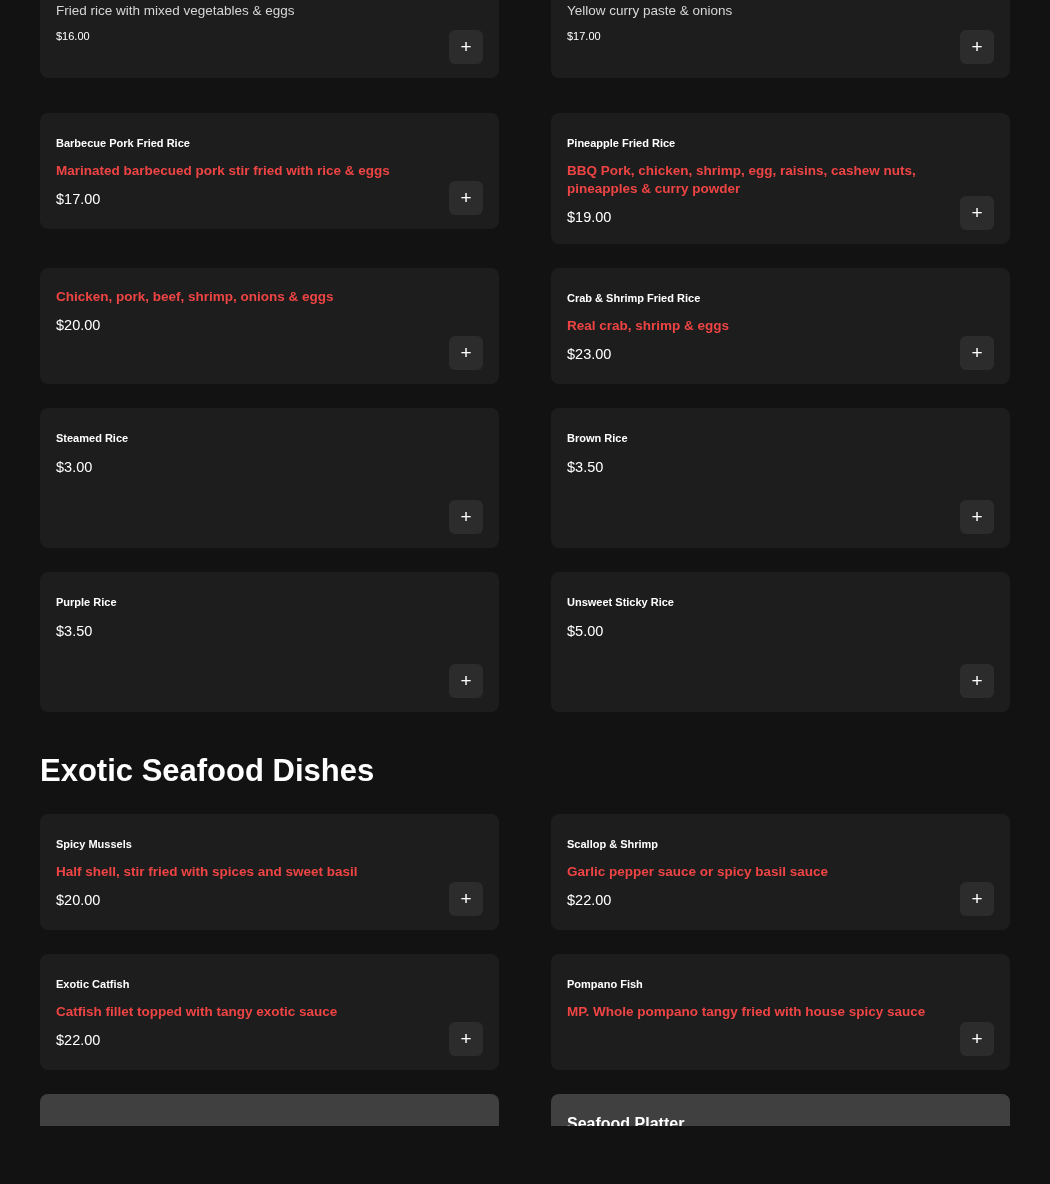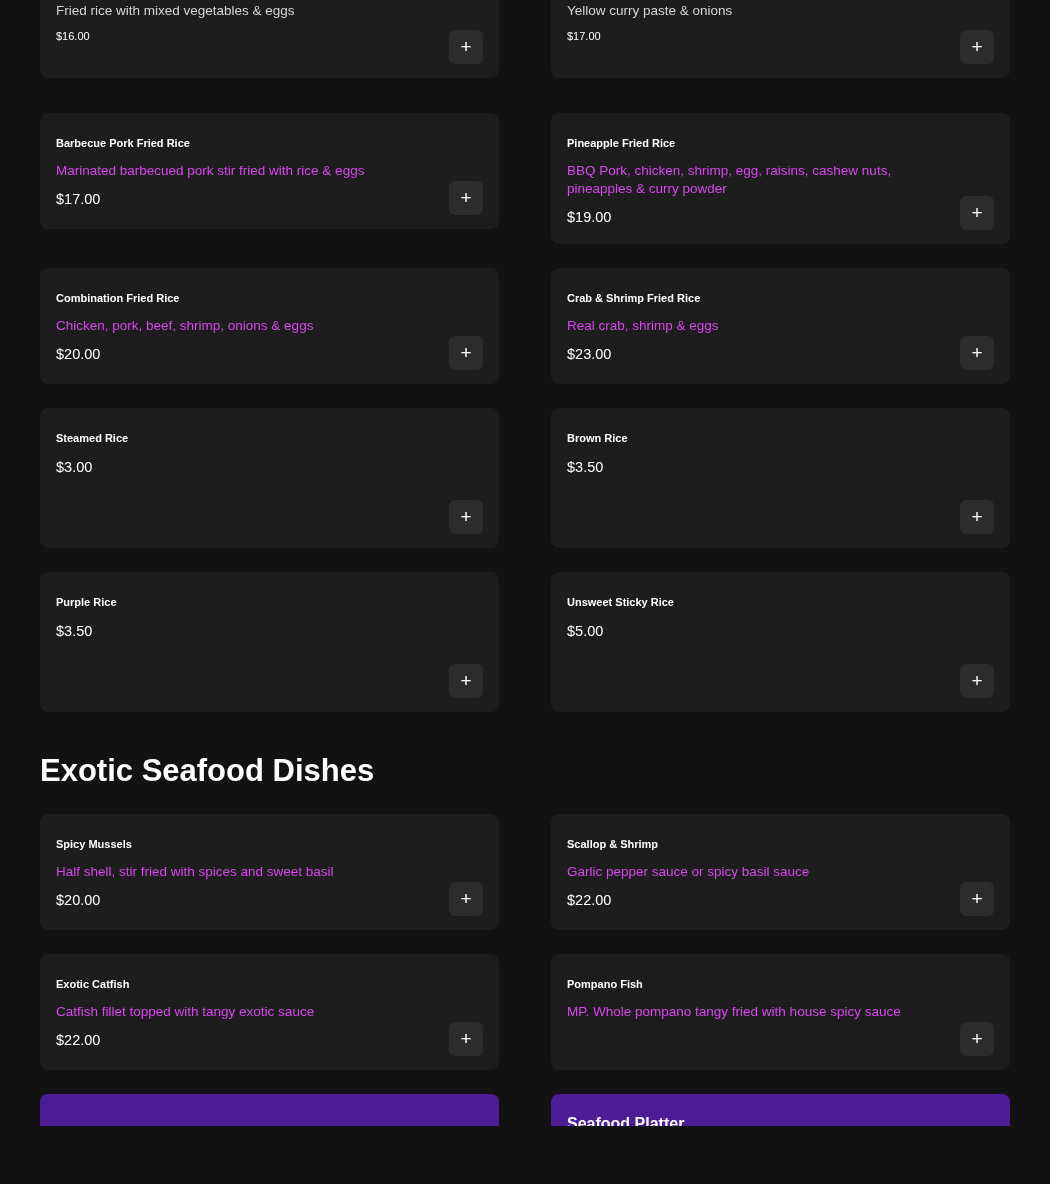--- a/index.html
+++ b/index.html
@@ -42,23 +42,23 @@
   .card .name {
     font-size: 11px;
     font-weight: bold;
     line-height: 20px;
     margin: 0 0 9px 0;
     color: #ffffff;
   }
   .card .desc {
     font-size: 13.5px;
     line-height: 18px;
-    color: #d946ef;
+    color: #ef4444;
     margin: 0 60px 10px 0;
-    font-weight: normal;
+    font-weight: bold;
   }
   .card .price {
     font-size: 14.5px;
     color: #ffffff;
     margin: 0;
     line-height: 18px;
   }
   .plus-btn {
     position: absolute;
     right: 16px;
@@ -122,21 +122,21 @@
     bottom: 14px;
   }
   .bottom-partial {
     display: grid;
     grid-template-columns: 459px 459px;
     column-gap: 52px;
     align-items: start;
     margin-top: 24px;
   }
   .bottom-card {
-    background: #4c1d95;
+    background: #404040;
     border-top-left-radius: 8px;
     border-top-right-radius: 8px;
     padding: 20px 20px 0 16px;
     box-sizing: border-box;
     height: 32px;
     overflow: hidden;
     position: relative;
   }
   .bottom-card .name {
     font-size: 16px;
@@ -176,21 +176,20 @@
     </div>
 
     <div class="card">
       <p class="name">Pineapple Fried Rice</p>
       <p class="desc">BBQ Pork, chicken, shrimp, egg, raisins, cashew nuts, pineapples &amp; curry powder</p>
       <p class="price">$19.00</p>
       <button class="plus-btn">+</button>
     </div>
 
     <div class="card">
-      <p class="name">Combination Fried Rice</p>
       <p class="desc">Chicken, pork, beef, shrimp, onions &amp; eggs</p>
       <p class="price">$20.00</p>
       <button class="plus-btn">+</button>
     </div>
 
     <div class="card">
       <p class="name">Crab &amp; Shrimp Fried Rice</p>
       <p class="desc">Real crab, shrimp &amp; eggs</p>
       <p class="price">$23.00</p>
       <button class="plus-btn">+</button>

